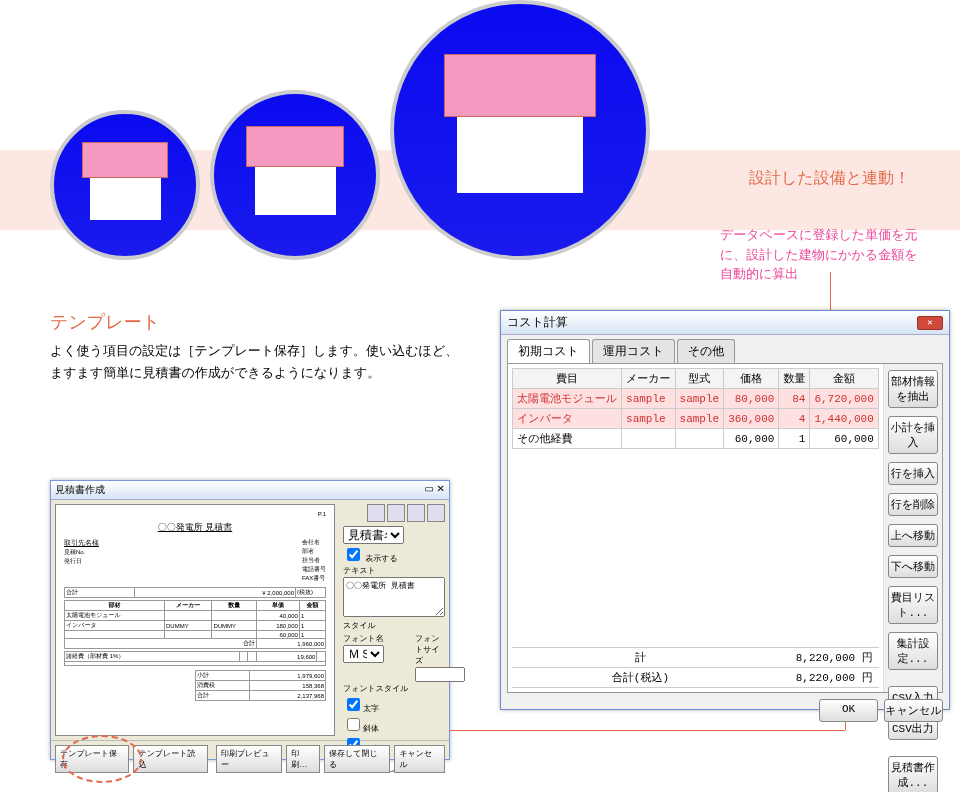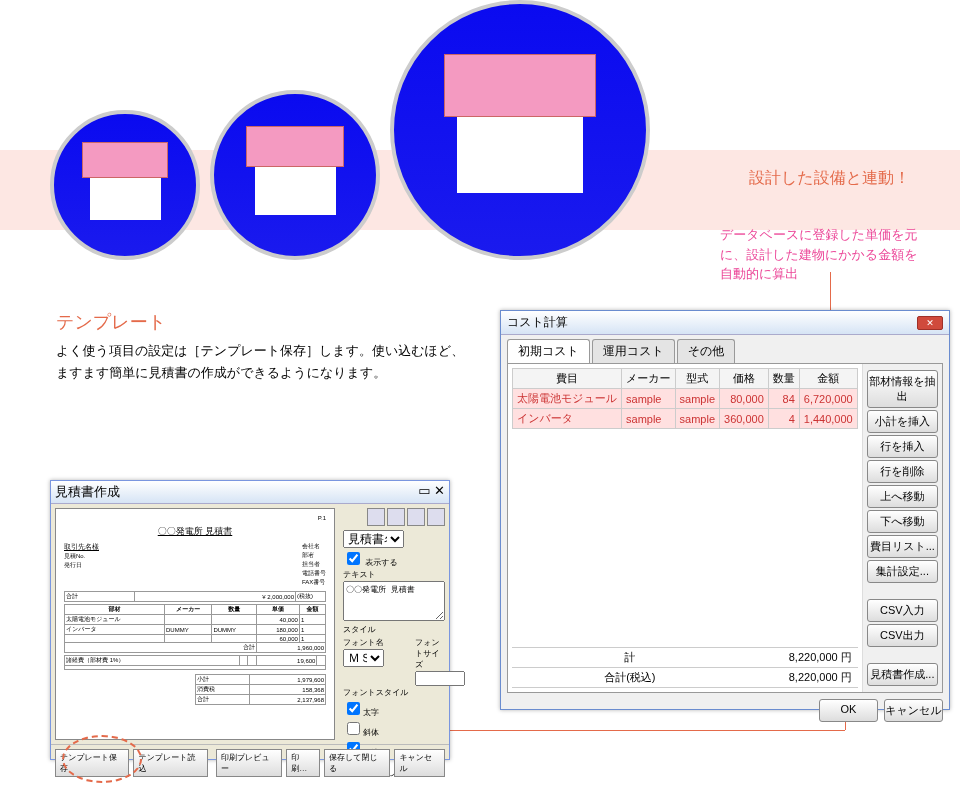--- a/index.html
+++ b/index.html
@@ -66,21 +66,20 @@
     font-size: 13px;
     line-height: 1.5;
     color: #ec4899;
   }
 
   
   .template-section {
     position: absolute;
     top: 310px; left: 50px;
     width: 420px;
-    margin-left: 6px;
   }
   .template-section h3 {
     color: #e46a4a;
     font-size: 18px;
     font-weight: normal;
     margin: 0 0 6px 0;
   }
   .template-section p {
     margin: 0;
     font-size: 13px;
@@ -96,21 +95,21 @@
     background: #ece9d8;
     border: 1px solid #7a96df;
     box-shadow: 0 0 4px rgba(0,0,0,.3);
     font-size: 9px;
   }
   .estimate-dlg .titlebar {
     background: linear-gradient(#fff,#d6e4f5);
     border-bottom: 1px solid #aac;
     padding: 2px 4px;
     display: flex; justify-content: space-between;
-    font-size: 13px;
+    font-size: 10px;
   }
   .estimate-dlg .body {
     display: flex;
     height: 240px;
   }
   .estimate-dlg .doc {
     flex: 1;
     margin: 4px;
     background: #fff;
     border: 1px solid #888;
@@ -165,20 +164,21 @@
 
   
   .cost-dlg {
     position: absolute;
     top: 310px; left: 500px;
     width: 450px;
     height: 400px;
     background: #f0f0f0;
     border: 1px solid #6a8ccf;
     box-shadow: 0 0 4px rgba(0,0,0,.3);
+    font-family: Liberation Mono, monospace;
   }
   .cost-dlg .titlebar {
     background: linear-gradient(#fff,#d6e4f5);
     border-bottom: 1px solid #aac;
     padding: 3px 6px;
     display: flex; justify-content: space-between;
     align-items: center;
   }
   .cost-dlg .close-x{
     width:26px;height:14px;background:#d04a3c;border:1px solid #a03028;
@@ -237,21 +237,21 @@
   .cost-dlg .totals .row{
     display:flex; border-bottom:1px solid #ccc;
   }
   .cost-dlg .totals .lab{flex:1;text-align:center;padding:2px;}
   .cost-dlg .totals .val{width:110px;text-align:right;padding:2px 6px;}
   .cost-dlg .sidebtns {
     width: 90px;
     padding: 6px 4px;
     display: flex;
     flex-direction: column;
-    gap: 2px;
+    gap: 8px;
     background:#f0f0f0;
     border-left:1px solid #ddd;
   }
   .cost-dlg .sidebtns .gap { height: 14px; }
   .cost-dlg .btn {
     border: 1px solid #888;
     background: linear-gradient(#fff,#ddd);
     padding: 3px 0;
     text-align: center;
     font-size: 11px;
@@ -480,20 +480,28 @@
           <td class="num">6,720,000</td>
         </tr>
         <tr class="hl">
           <td>インバータ</td>
           <td>sample</td>
           <td>sample</td>
           <td class="num">360,000</td>
           <td class="num">4</td>
           <td class="num">1,440,000</td>
         </tr>
+        <tr>
+          <td>その他経費</td>
+          <td></td>
+          <td></td>
+          <td class="num">60,000</td>
+          <td class="num">1</td>
+          <td class="num">60,000</td>
+        </tr>
       </tbody>
         </table>
       <div class="totals">
         <div class="row">
           <div class="lab">計</div>
           <div class="val"><span>8,220,000</span> <span>円</span></div>
         </div>
         <div class="row">
           <div class="lab">合計(税込)</div>
           <div class="val"><span>8,220,000</span> <span>円</span></div>

